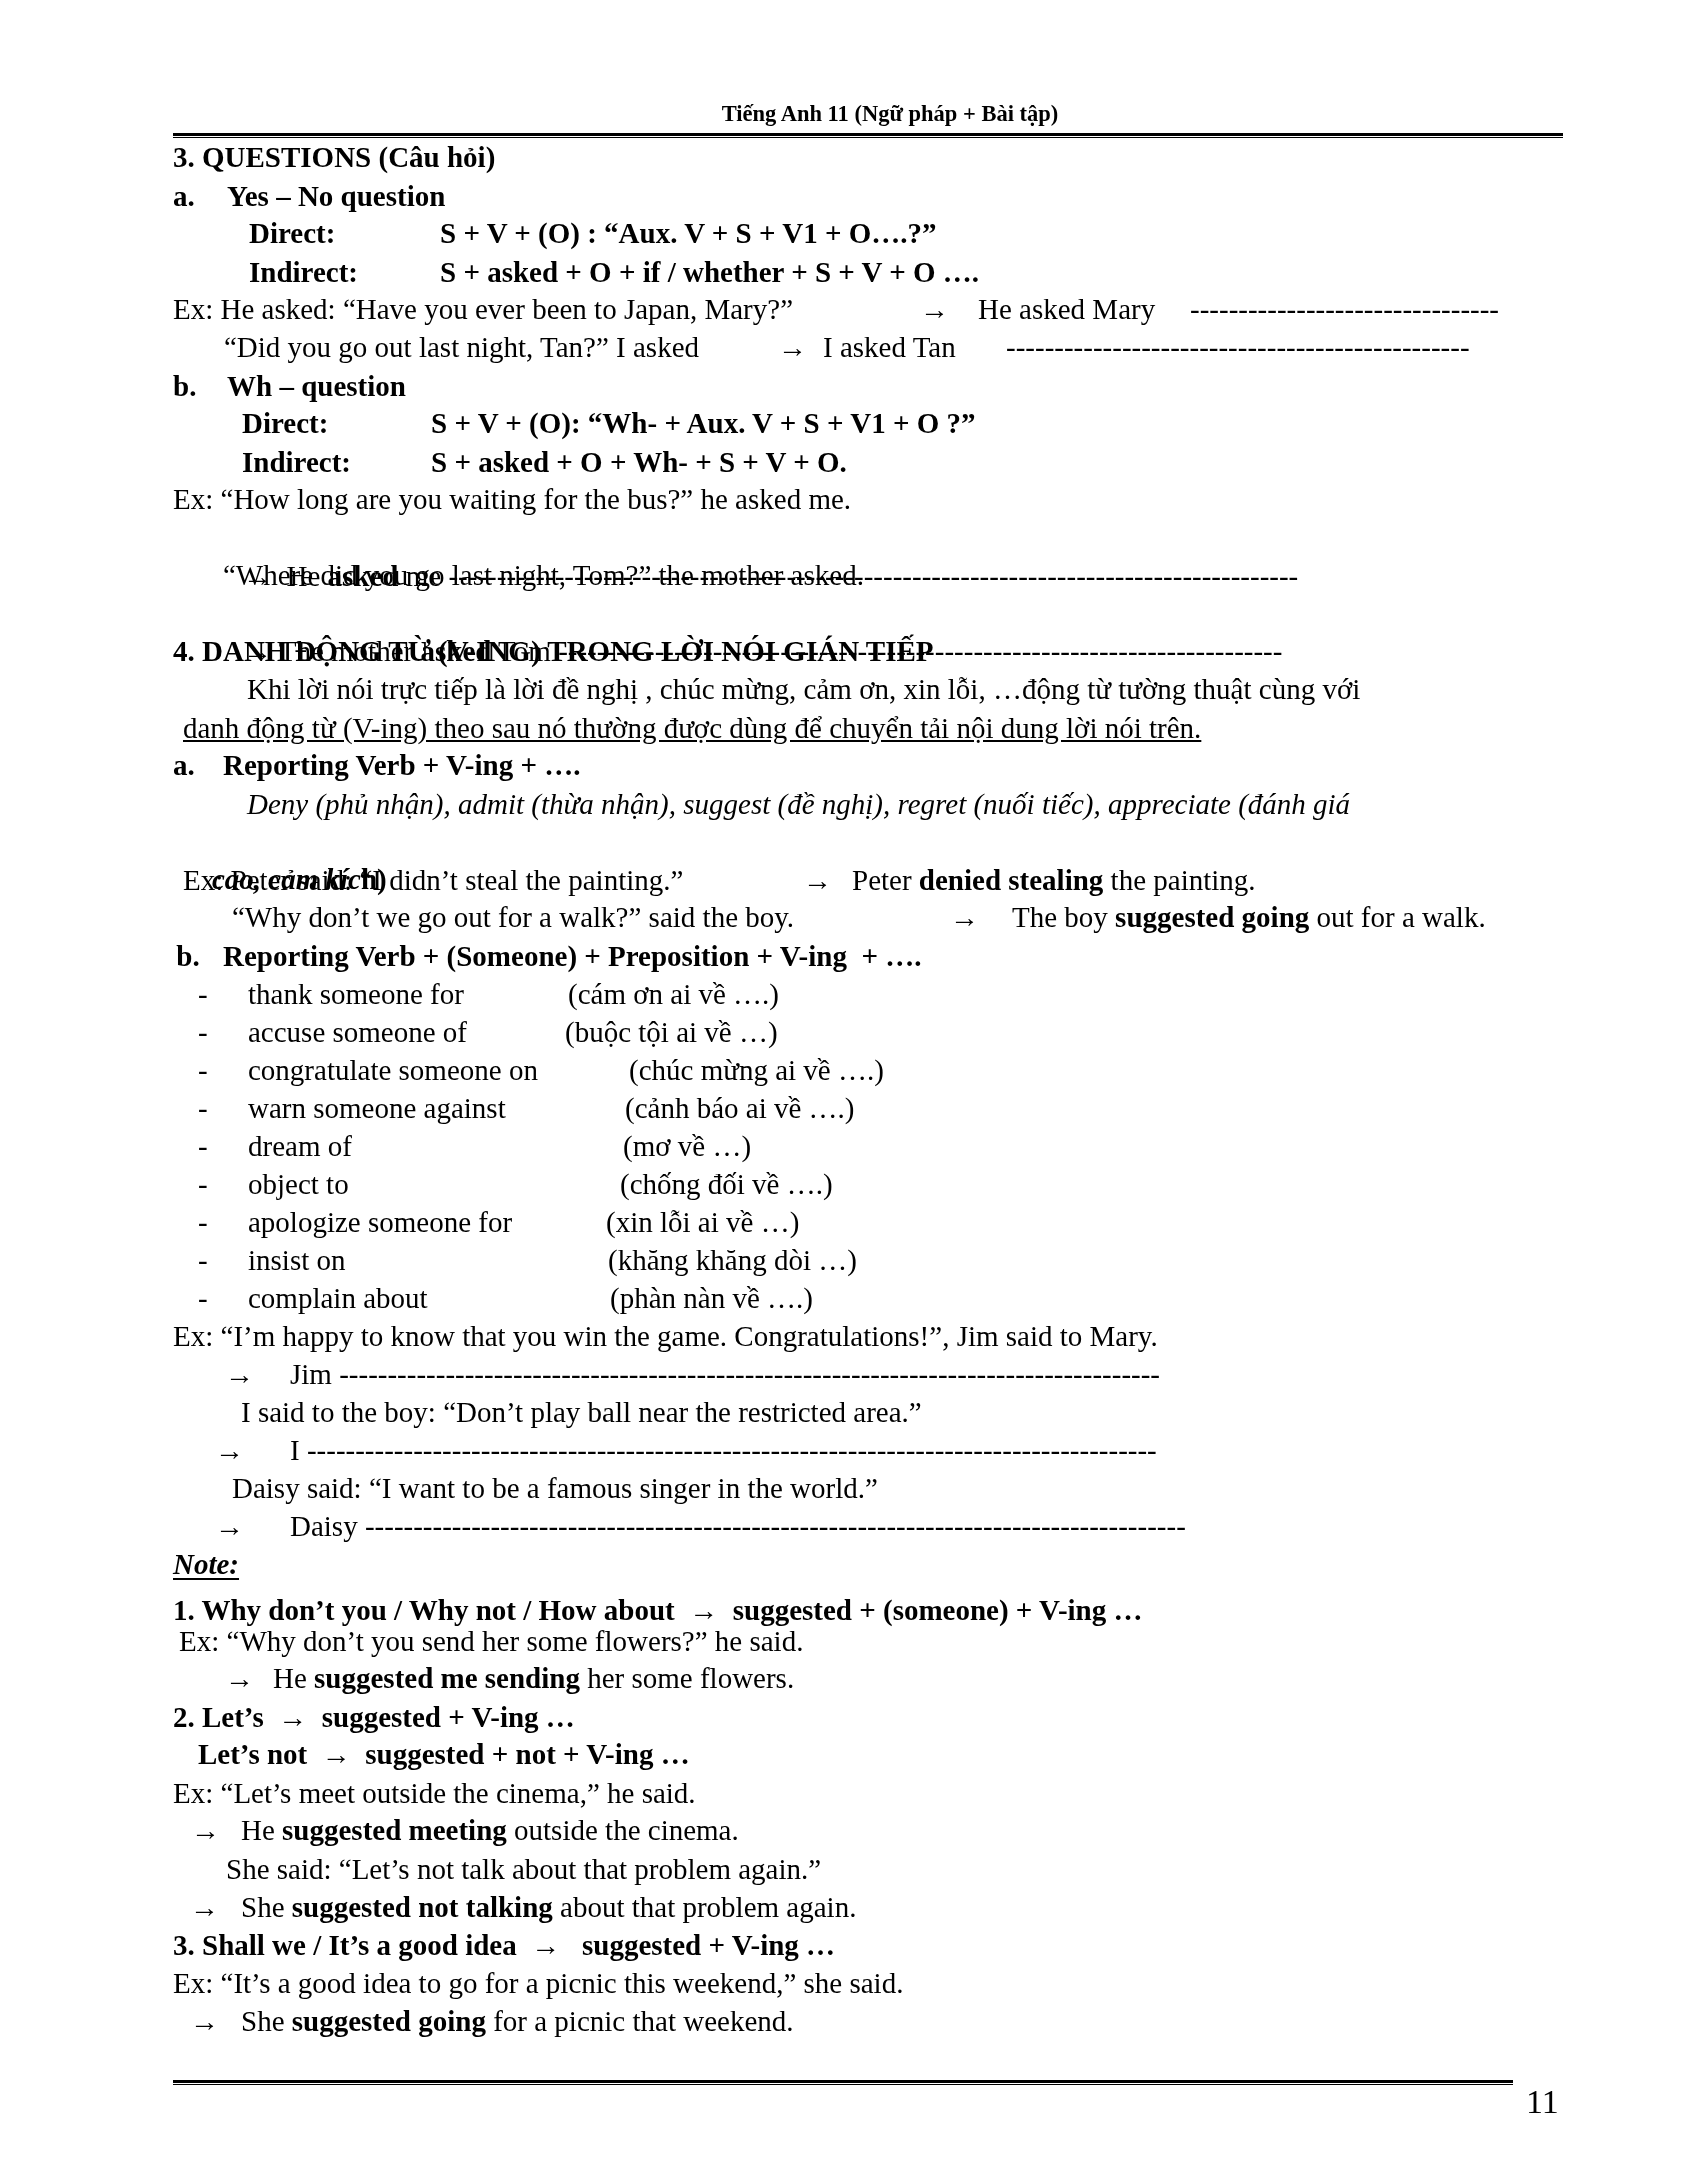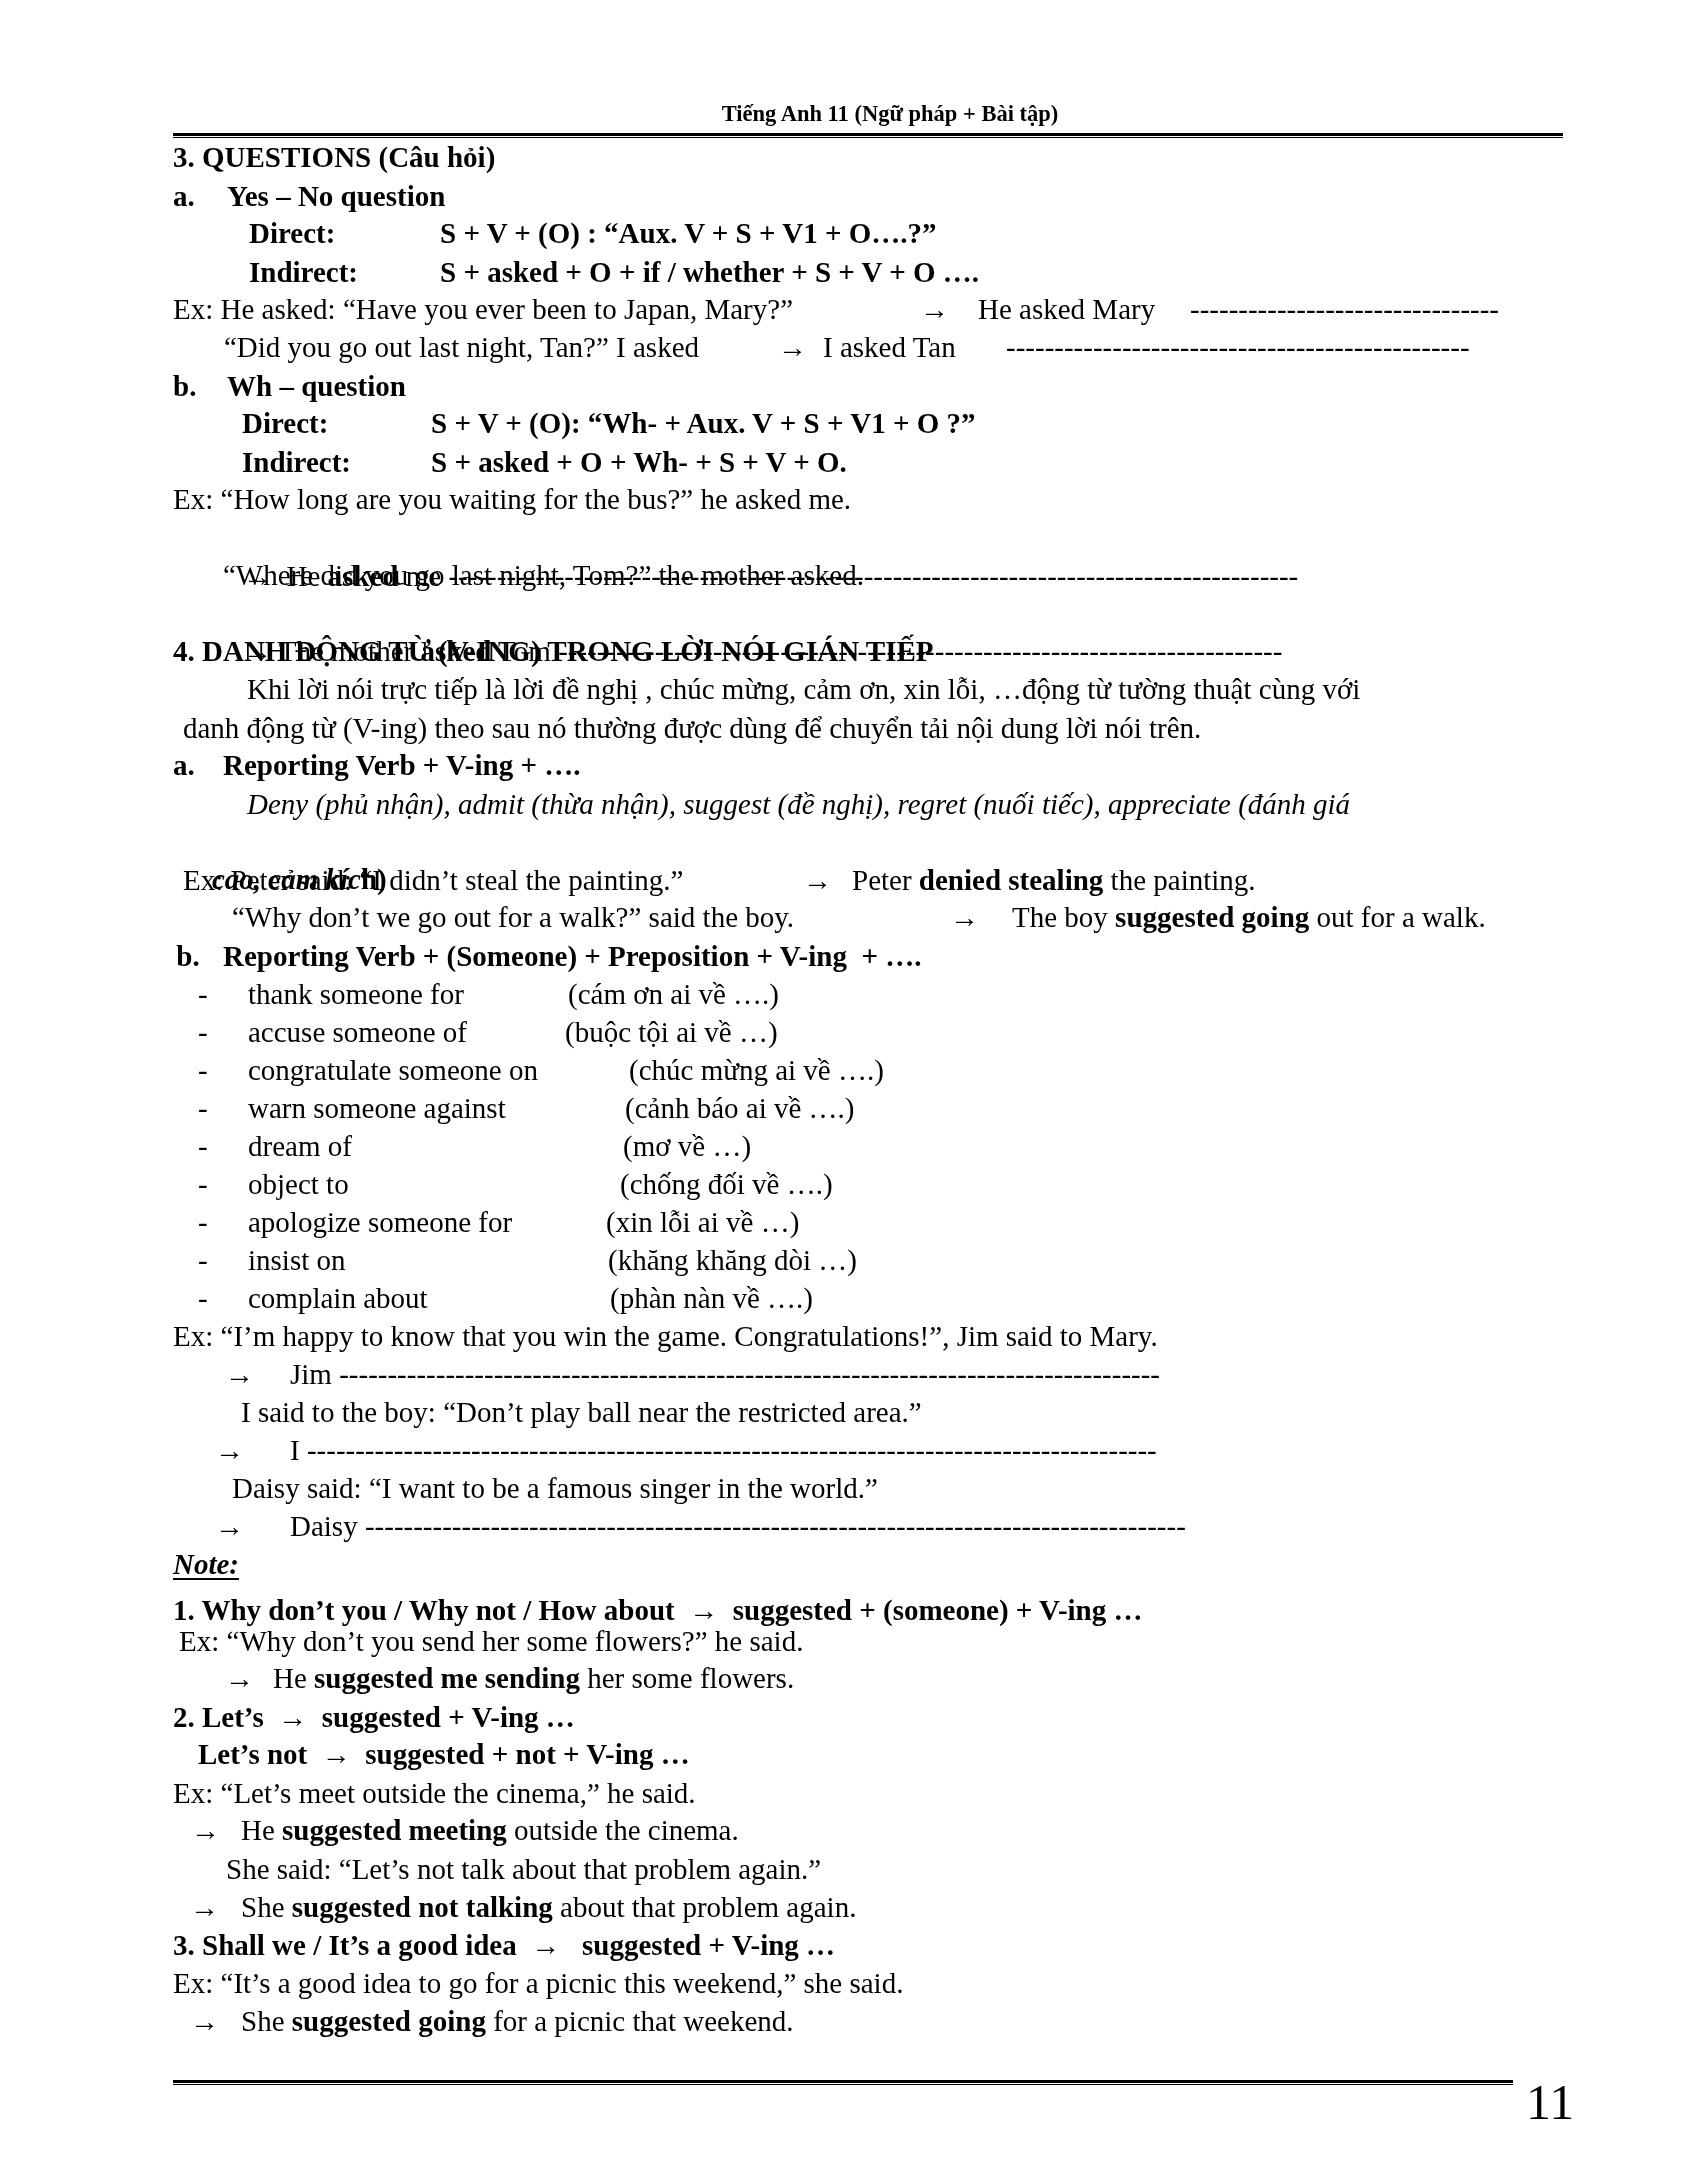--- a/index.html
+++ b/index.html
@@ -6,21 +6,21 @@
   body { width: 1687px; height: 2183px; position: relative; overflow: hidden;
          font-family: "Liberation Serif", "DejaVu Serif", serif; color: #000; }
   .page { position: absolute; left: 0; top: 0; width: 1687px; height: 2183px; background: #fff; }
   .hdr-title { position: absolute; left: 0; width: 1780px; top: 101px; text-align: center;
                font-size: 22.5px; font-weight: bold; line-height: 26.5px; white-space: nowrap; }
   .rule { position: absolute; height: 6px; }
   .rule .thick { position: absolute; left: 0; right: 0; top: 0; height: 2.6px; background: #000; }
   .rule .thin { position: absolute; left: 0; right: 0; top: 4px; height: 1.3px; background: #000; }
   .rule-top { left: 173px; width: 1390px; top: 133px; }
   .rule-bottom { left: 173px; width: 1340px; top: 2080px; }
-  .page-num { position: absolute; left: 1526px; top: 2081px; font-size: 50px; line-height: 42px; }
+  .page-num { position: absolute; left: 1526px; top: 2081px; font-size: 34px; line-height: 42px; }
   .ln { position: absolute; font-size: 29px; line-height: 38px; height: 38px; white-space: pre; }
   .b { font-weight: bold; }
   .i { font-style: italic; }
   .u { text-decoration: underline; text-decoration-thickness: 2px; text-underline-offset: 4px; }
   .abs { position: absolute; top: 0; white-space: pre; }
   .dash { letter-spacing: 0; }
 </style>
 </head>
 <body>
 
@@ -85,21 +85,21 @@
   </div>
 
   <div class="ln" style="left:223px; top:556px;">“Where did you go last night, Tom?” the mother asked.</div>
 
   <div class="ln" style="left:214px; top:594px;">
     <span>→</span><span> The mother </span><span class="b">asked</span><span> Tom </span><span class="dash">---------------------------------------------------------------------------</span>
   </div>
 
   <div class="ln b" style="left:173px; top:632px;">4. DANH ĐỘNG TỪ (V-ING) TRONG LỜI NÓI GIÁN TIẾP</div>
   <div class="ln" style="left:247px; top:670px;">Khi lời nói trực tiếp là lời đề nghị , chúc mừng, cảm ơn, xin lỗi, …động từ tường thuật cùng với</div>
-  <div class="ln" style="left:183px; top:709px;">danh động từ (V-ing) theo sau nó thường được dùng để chuyển tải nội dung lời nói trên.</div>
+  <div class="ln" style="left:183px; top:709px;text-decoration:underline;">danh động từ (V-ing) theo sau nó thường được dùng để chuyển tải nội dung lời nói trên.</div>
 
   <div class="ln b" style="left:173px; top:746px;">
     <span class="abs" style="left:0">a.</span>
     <span class="abs" style="left:50px">Reporting Verb + V-ing + ….</span>
   </div>
 
   <div class="ln i" style="left:247px; top:785px;">Deny (phủ nhận), admit (thừa nhận), suggest (đề nghị), regret (nuối tiếc), appreciate (đánh giá</div>
   <div class="ln" style="left:183px; top:822px;font-weight:bold;">
     <span class="i">cao, cảm kíc</span><span>h)</span>
   </div>

